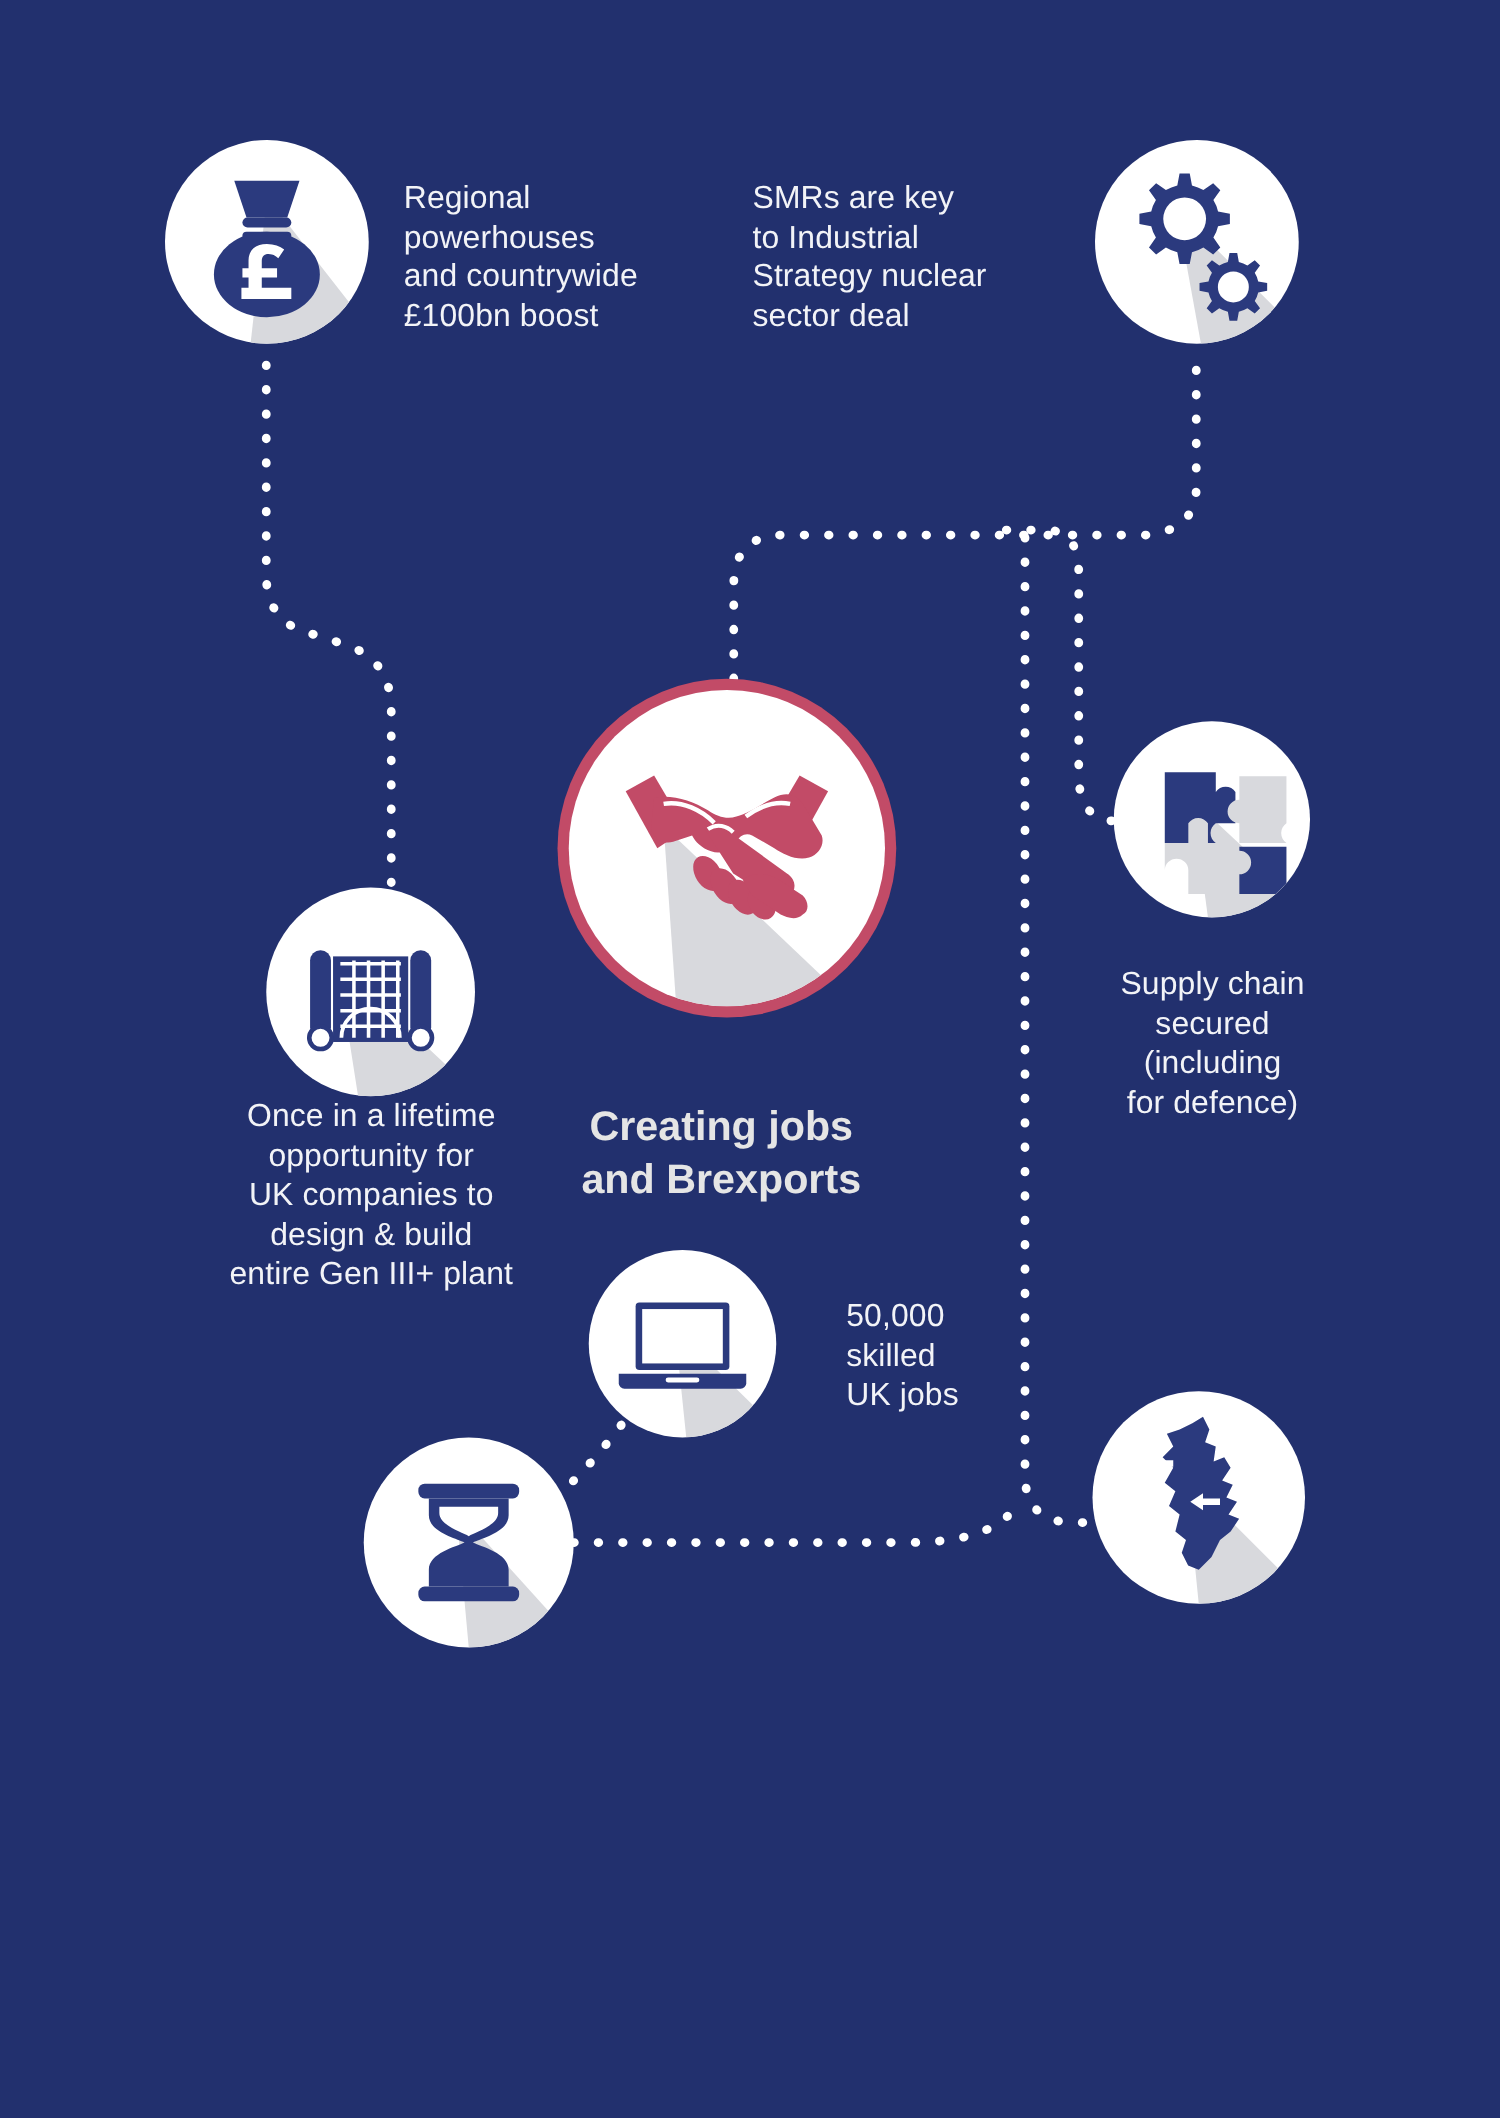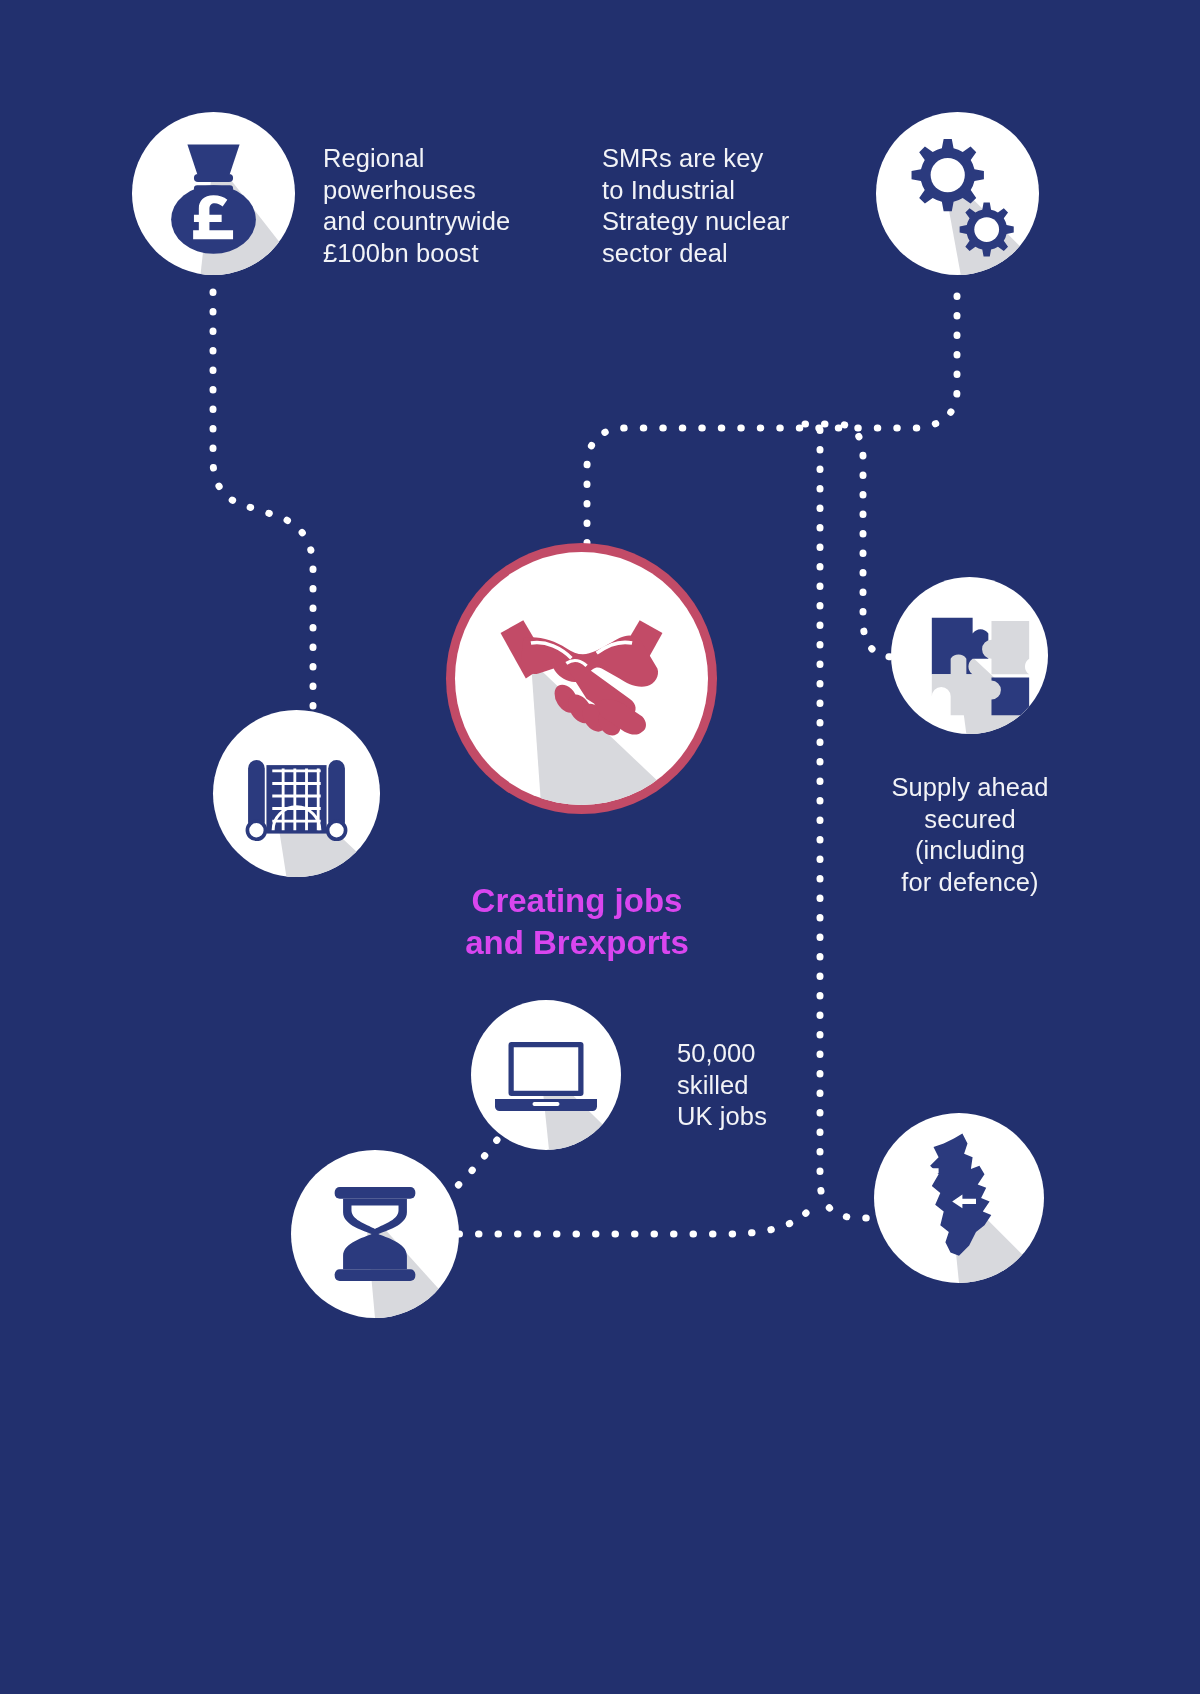--- a/index.html
+++ b/index.html
@@ -40,21 +40,21 @@
     white-space:pre-line;
   }
   .cap.r{text-align:left;}
   .cap.l{text-align:left;}
   .cap.c{text-align:center;}
 
   #center-title{
     position:absolute;
     left:330px;top:880px;width:440px;
     text-align:center;
-    color:#d946ef;
+    color:#e5e5e5;
     font-size:33px;
     line-height:42px;
     font-weight:bold;
     white-space:pre-line;
   }
 </style>
 </head>
 <body style="background: rgb(34, 48, 110);">
 
 <div id="stage">
@@ -130,21 +130,21 @@
     <div class="badge" style="left:864px;top:577px;width:157px;height:157px;">
       <svg viewBox="0 0 100 100">
         <path d="M40 40 L100 96 L100 100 L48 100 Z" fill="#d8d9dd"></path>
         <path d="M26 26 L52 26 L52 36 A6 6 0 0 1 62 36 L62 26 L62 52 L52 52 A6 6 0 0 0 52 62 L26 62 Z" fill="#2b3a7e"></path>
         <path d="M62 26 L88 26 L88 62 L62 62 L62 52 A6 6 0 0 0 62 36 Z" fill="#2b3a7e" opacity="0"></path>
         <path d="M64 28 L88 28 L88 52 A6 6 0 0 0 88 62 L64 62 L64 52 A6 6 0 0 1 64 40 Z" fill="#d8d9dd"></path>
         <path d="M38 52 A6 6 0 0 1 48 52 L48 62 L62 62 L62 88 L38 88 L38 76 A6 6 0 0 0 26 76 L26 62 L38 62 Z" fill="#d8d9dd"></path>
         <path d="M64 64 L88 64 L88 88 L64 88 L64 78 A6 6 0 0 0 64 66 Z" fill="#2b3a7e"></path>
       </svg>
     </div>
-    <div class="cap c" style="left:823px;top:772px;width:240px;">Supply ahead
+    <div class="cap c" style="left:823px;top:772px;width:240px;">Supply chain
 secured
 (including
 for defence)</div>
 
     <div class="badge" style="left:186px;top:710px;width:167px;height:167px;">
       <svg viewBox="0 0 100 100">
         <path d="M34 36 L100 98 L100 100 L44 100 Z" fill="#d8d9dd"></path>
         <rect x="21" y="30" width="10" height="42" rx="5" fill="#2b3a7e"></rect>
         <rect x="69" y="30" width="10" height="42" rx="5" fill="#2b3a7e"></rect>
         <circle cx="26" cy="72" r="5.4" fill="#ffffff" stroke="#2b3a7e" stroke-width="2.2"></circle>
@@ -157,20 +157,25 @@
           <line x1="35.5" y1="59" x2="64.5" y2="59"></line>
           <line x1="35.5" y1="66.5" x2="64.5" y2="66.5"></line>
           <line x1="42" y1="35" x2="42" y2="72"></line>
           <line x1="49" y1="35" x2="49" y2="72"></line>
           <line x1="56" y1="35" x2="56" y2="72"></line>
           <line x1="63" y1="35" x2="63" y2="72"></line>
         </g>
         <path d="M36 72 A14 14 0 0 1 64 72" fill="none" stroke="#ffffff" stroke-width="1.8"></path>
       </svg>
     </div>
+    <div class="cap c" style="left:140px;top:878px;width:260px;">Once in a lifetime
+opportunity for
+UK companies to
+design &amp; build
+entire Gen III+ plant</div>
 
     <div class="badge" style="left:444px;top:1000px;width:150px;height:150px;">
       <svg viewBox="0 0 100 100">
         <path d="M46 42 L100 95 L100 100 L52 100 Z" fill="#d8d9dd"></path>
         <rect x="25" y="28" width="50" height="36" rx="2" fill="#2b3a7e"></rect>
         <rect x="28.5" y="31.5" width="43" height="29" fill="#ffffff"></rect>
         <path d="M16 66 L84 66 L84 71 A3 3 0 0 1 81 74 L19 74 A3 3 0 0 1 16 71 Z" fill="#2b3a7e"></path>
         <rect x="41" y="68" width="18" height="2.6" rx="1.3" fill="#ffffff"></rect>
       </svg>
     </div>

